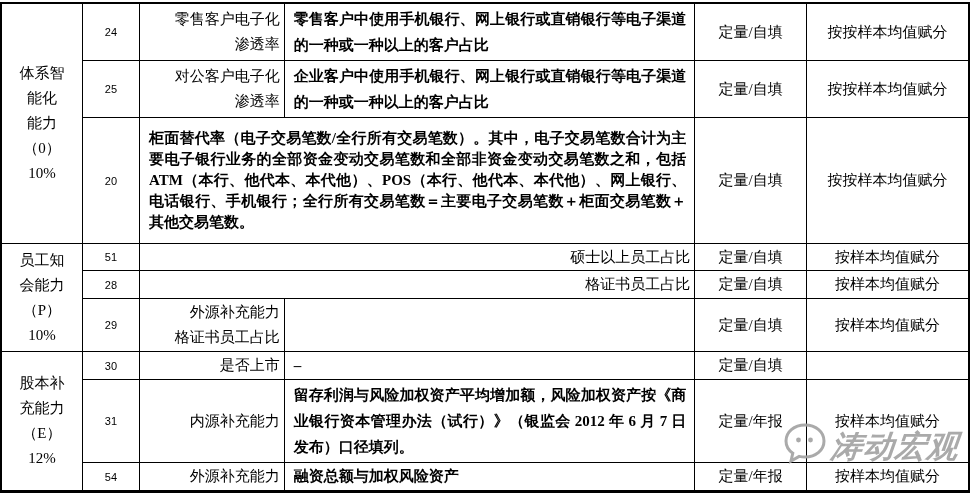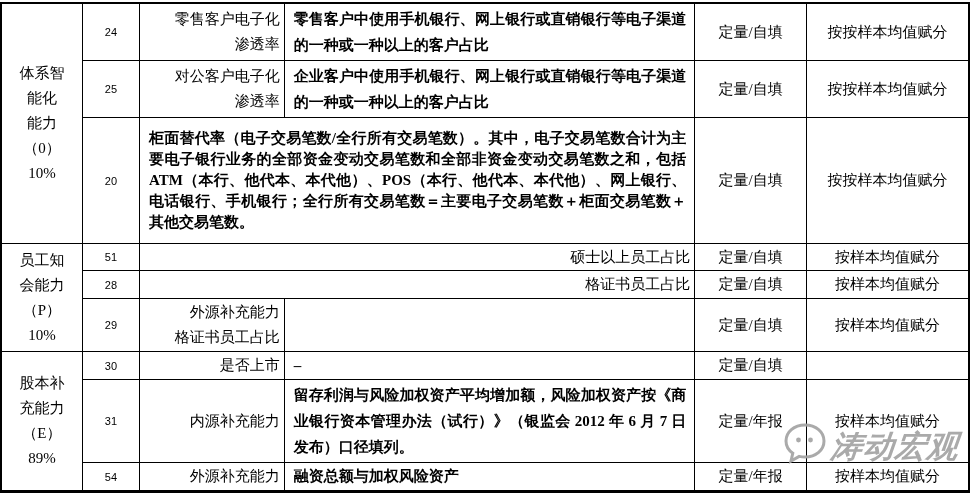--- a/index.html
+++ b/index.html
@@ -143,21 +143,21 @@
         <td class="ind">外源补充能力
 格证书员工占比</td>
         <td class="desc"></td>
         <td class="type">定量/自填</td>
         <td class="score">按样本均值赋分</td>
       </tr>
       <tr style="height:26px">
         <td class="cat" rowspan="3">股本补
 充能力
 （E）
-89%</td>
+12%</td>
         <td class="num">30</td>
         <td class="ind">是否上市</td>
         <td class="desc">–</td>
         <td class="type">定量/自填</td>
         <td class="score"></td>
       </tr>
       <tr style="height:78px">
         <td class="num">31</td>
         <td class="ind">内源补充能力</td>
         <td class="desc desc-lg">留存利润与风险加权资产平均增加额，风险加权资产按《商业银行资本管理办法（试行）》（银监会 2012 年 6 月 7 日发布）口径填列。</td>

